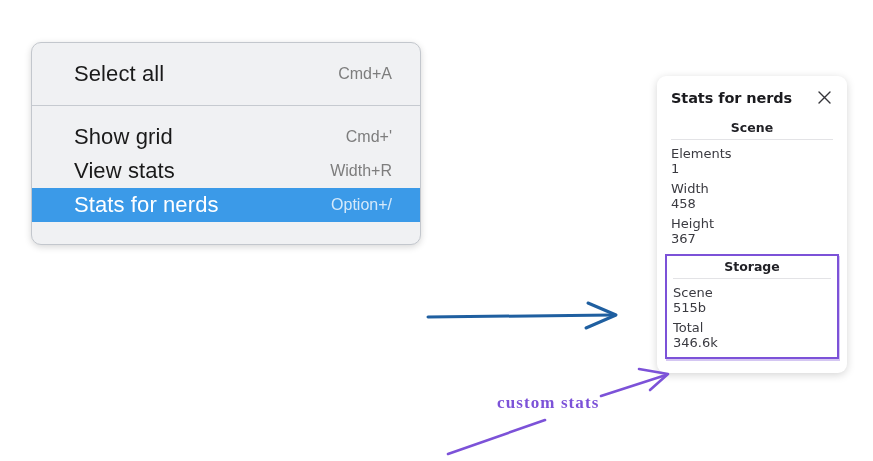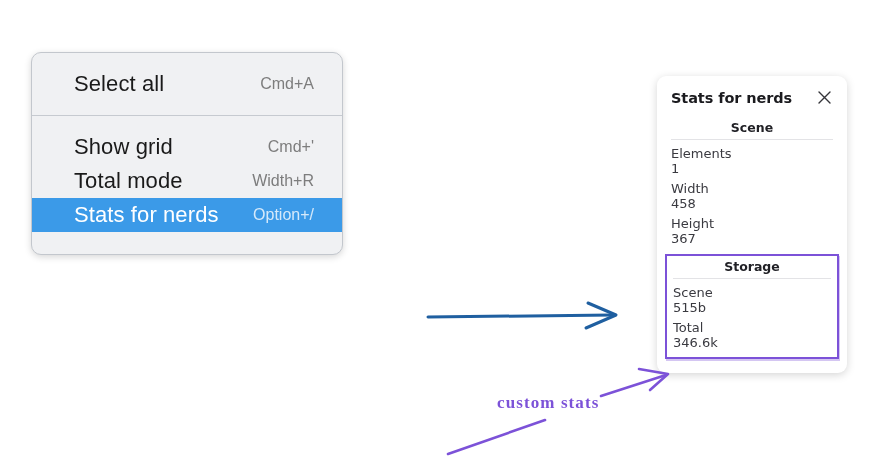--- a/index.html
+++ b/index.html
@@ -12,22 +12,22 @@
     background: #ffffff;
     font-family: "Liberation Sans", sans-serif;
     position: relative;
     overflow: hidden;
   }
 
   
   .context-menu {
     position: absolute;
     left: 31px;
-    top: 52px;
-    width: 312px;
+    top: 42px;
+    width: 390px;
     background: #f0f1f3;
     border: 1px solid #c3c7cd;
     border-radius: 10px;
     box-shadow: 0 2px 7px rgba(0,0,0,0.16);
     overflow: hidden;
     box-sizing: border-box;
   }
   .menu-section {
     padding: 10px 0 6px 0;
   }
@@ -173,21 +173,21 @@
       <span class="menu-shortcut">Cmd+A</span>
     </div>
   </div>
 
   <div class="menu-section second">
     <div class="menu-item">
       <span class="menu-label">Show grid</span>
       <span class="menu-shortcut">Cmd+'</span>
     </div>
     <div class="menu-item">
-      <span class="menu-label">Total mode</span>
+      <span class="menu-label">View stats</span>
       <span class="menu-shortcut">Width+R</span>
     </div>
     <div class="menu-item highlighted">
       <span class="menu-label">Stats for nerds</span>
       <span class="menu-shortcut">Option+/</span>
     </div>
     <div class="menu-footer"></div>
   </div>
 
 </div>

